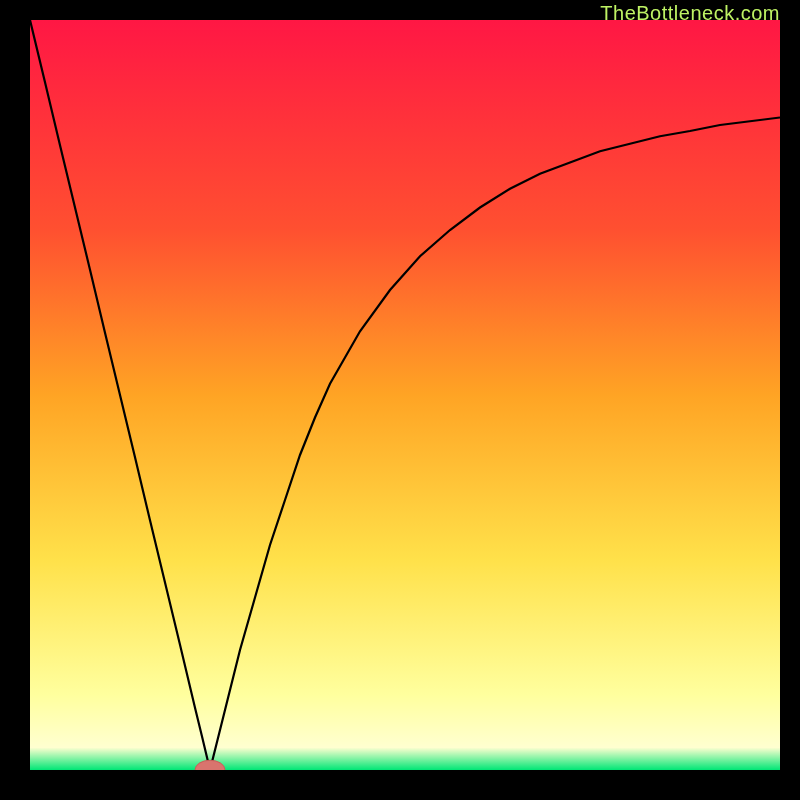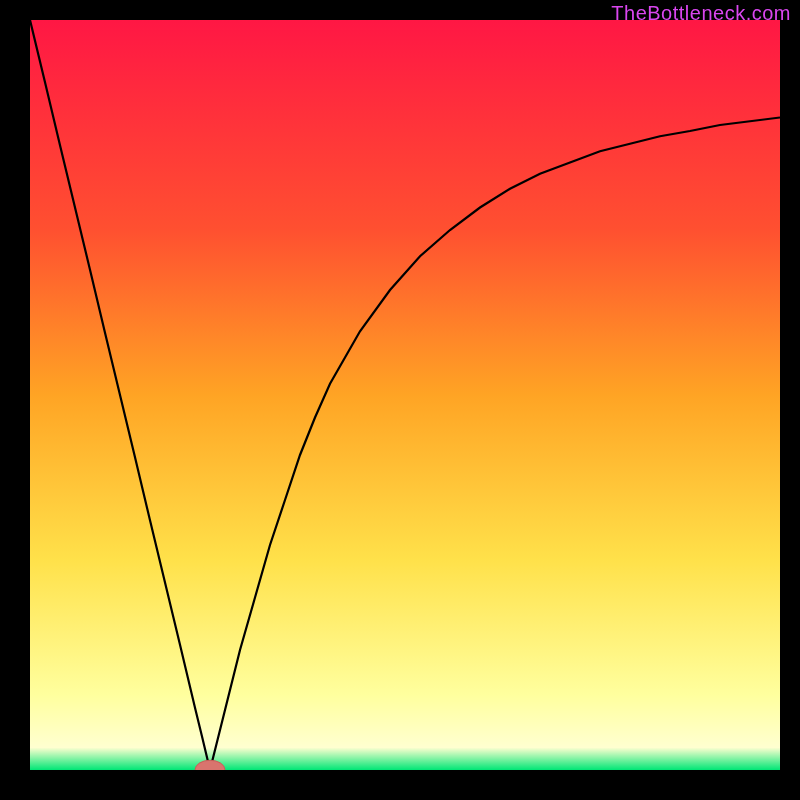--- a/index.html
+++ b/index.html
@@ -21,22 +21,22 @@
   .plot {
     position: absolute;
     top: 20px;
     left: 30px;
     width: 750px;
     height: 750px;
   }
   .watermark {
     position: absolute;
     top: 2px;
-    right: 9px;
-    color: #d946ef;
+    right: 20px;
+    color: #bef264;
     font-size: 20px;
     font-weight: 500;
     letter-spacing: 0.5px;
   }
   svg { display: block; }
 </style>
 </head>
 <body>
 
 <div class="frame">

